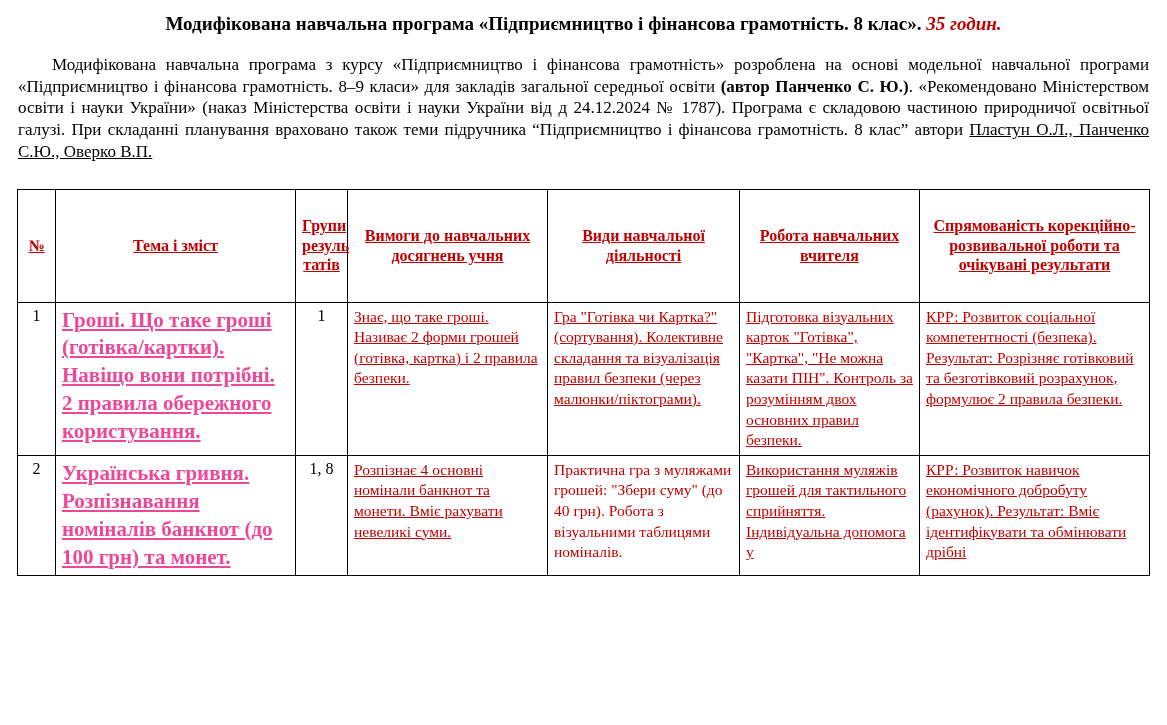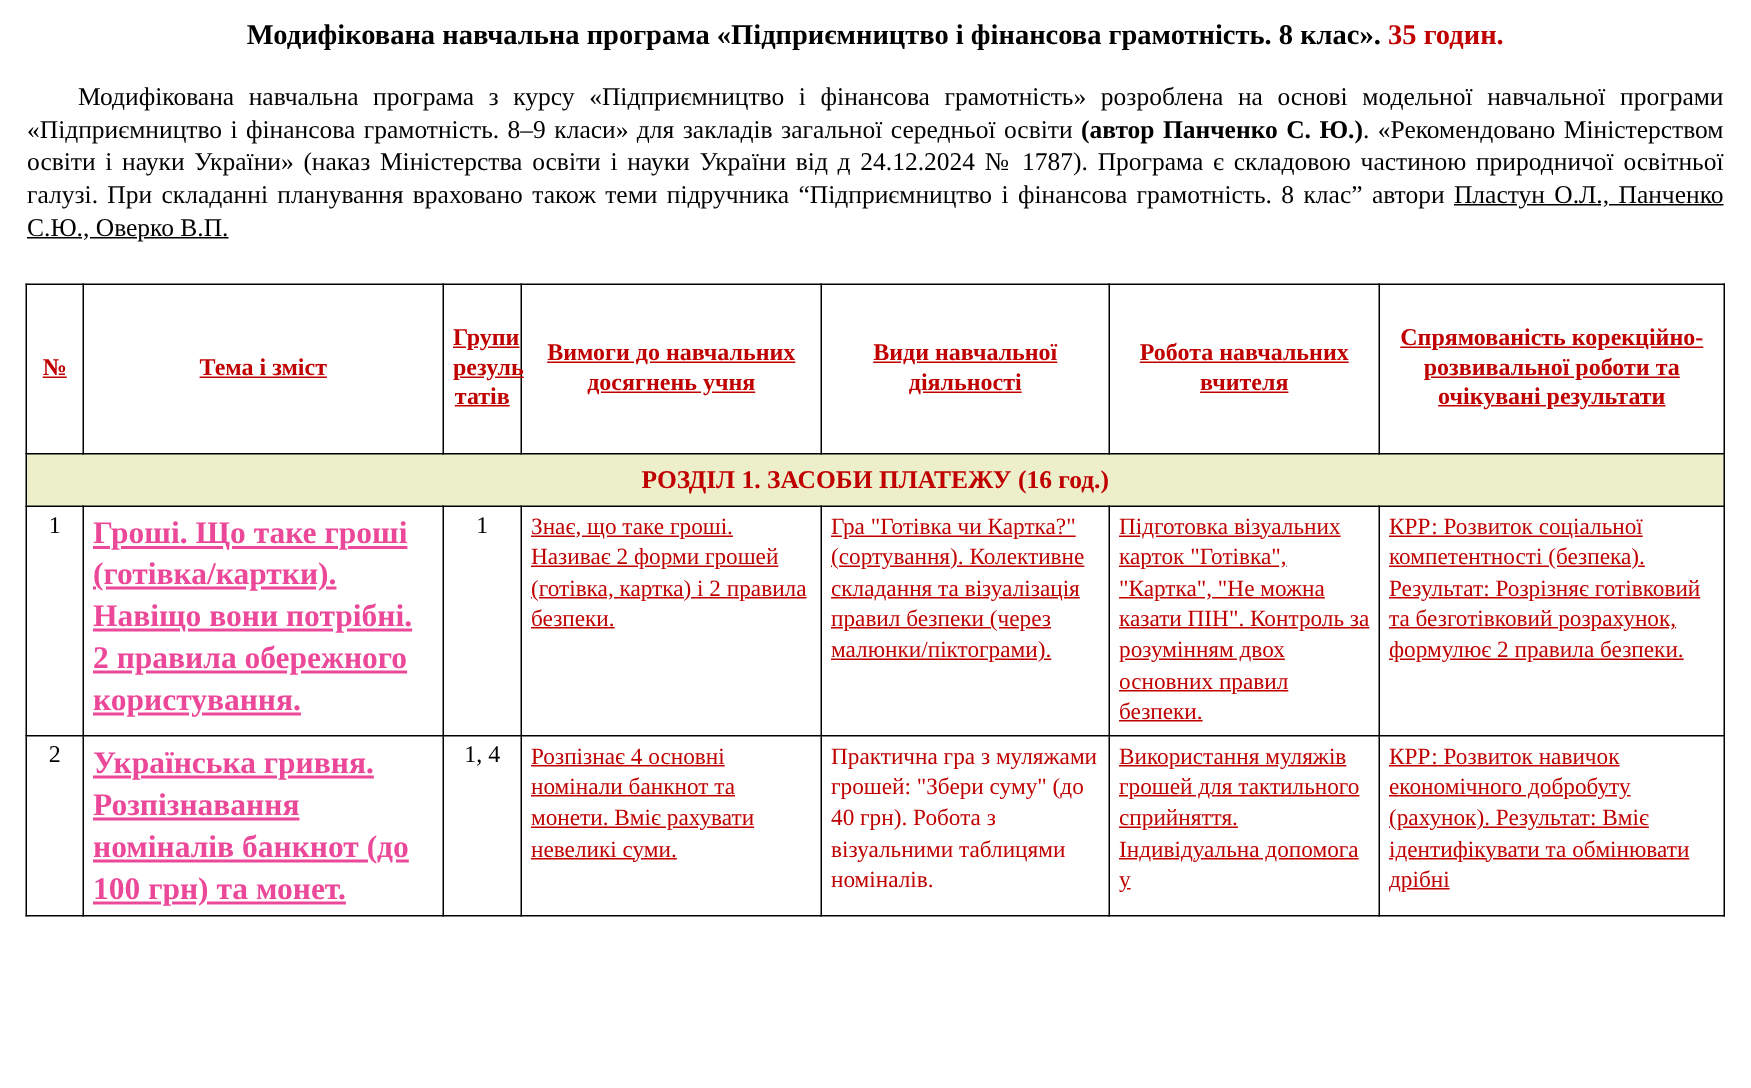--- a/index.html
+++ b/index.html
@@ -23,20 +23,21 @@
   }
   .doc-title {
     text-align: center;
     font-size: 19px;
     font-weight: bold;
     line-height: 1.25;
     margin: 12px 24px 0 24px;
   }
   .doc-title .hours {
     color: #C00000;
+    font-style: italic;
   }
   .intro {
     margin: 18px 18px 0 18px;
     font-size: 17px;
     line-height: 1.28;
     text-align: justify;
     text-indent: 34px;
   }
   .intro b { font-weight: bold; }
   .u { text-decoration: underline; }
@@ -146,38 +147,35 @@
         <th class="num-col">№</th>
         <th class="theme-col">Тема і зміст</th>
         <th class="group-col">Групи резуль татів</th>
         <th>Вимоги до навчальних досягнень учня</th>
         <th>Види навчальної діяльності</th>
         <th>Робота навчальних вчителя</th>
         <th>Спрямованість корекційно-розвивальної роботи та очікувані результати</th>
       </tr>
     </thead>
     <tbody>
-      <tr class="section-row">
-        <td colspan="7">РОЗДІЛ 1. ЗАСОБИ ПЛАТЕЖУ (16 год.)</td>
-      </tr>
 
       <tr>
         <td class="cell-num">1</td>
         <td class="cell-theme">Гроші. Що таке гроші (готівка/картки). Навіщо вони потрібні. 2 правила обережного користування.</td>
         <td class="cell-group">1</td>
         <td class="cell-body">Знає, що таке гроші. Називає 2 форми грошей (готівка, картка) і 2 правила безпеки.</td>
         <td class="cell-body">Гра "Готівка чи Картка?" (сортування). Колективне складання та візуалізація правил безпеки (через малюнки/піктограми).</td>
         <td class="cell-body">Підготовка візуальних карток "Готівка", "Картка", "Не можна казати ПІН". Контроль за розумінням двох основних правил безпеки.</td>
         <td class="cell-body">КРР: Розвиток соціальної компетентності (безпека). Результат: Розрізняє готівковий та безготівковий розрахунок, формулює 2 правила безпеки.</td>
       </tr>
 
       <tr>
         <td class="cell-num">2</td>
         <td class="cell-theme">Українська гривня. Розпізнавання номіналів банкнот (до 100 грн) та монет.</td>
-        <td class="cell-group">1, 4</td>
+        <td class="cell-group">1, 8</td>
         <td class="cell-body">Розпізнає 4 основні номінали банкнот та монети. Вміє рахувати невеликі суми.</td>
         <td class="cell-body plain">Практична гра з муляжами грошей: "Збери суму" (до 40 грн). Робота з візуальними таблицями номіналів.</td>
         <td class="cell-body">Використання муляжів грошей для тактильного сприйняття. Індивідуальна допомога у</td>
         <td class="cell-body">КРР: Розвиток навичок економічного добробуту (рахунок). Результат: Вміє ідентифікувати та обмінювати дрібні</td>
       </tr>
     </tbody>
   </table>
 
 </div>
 

